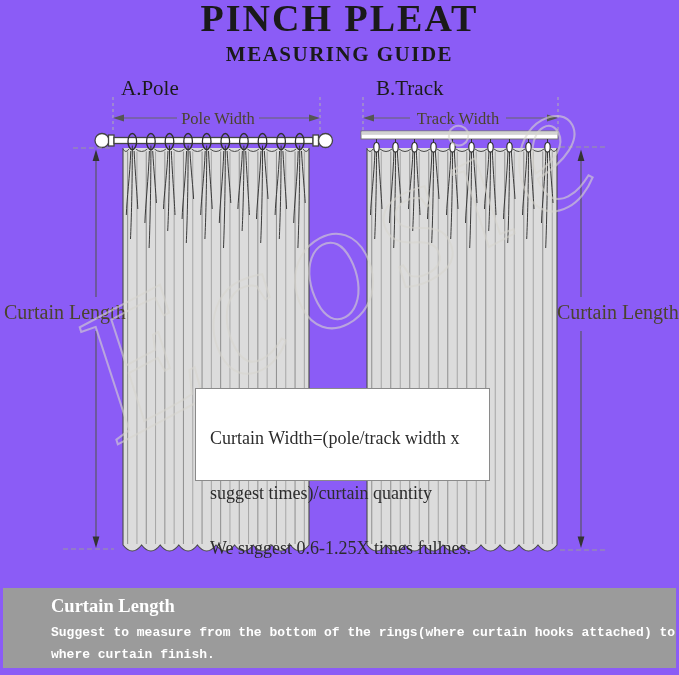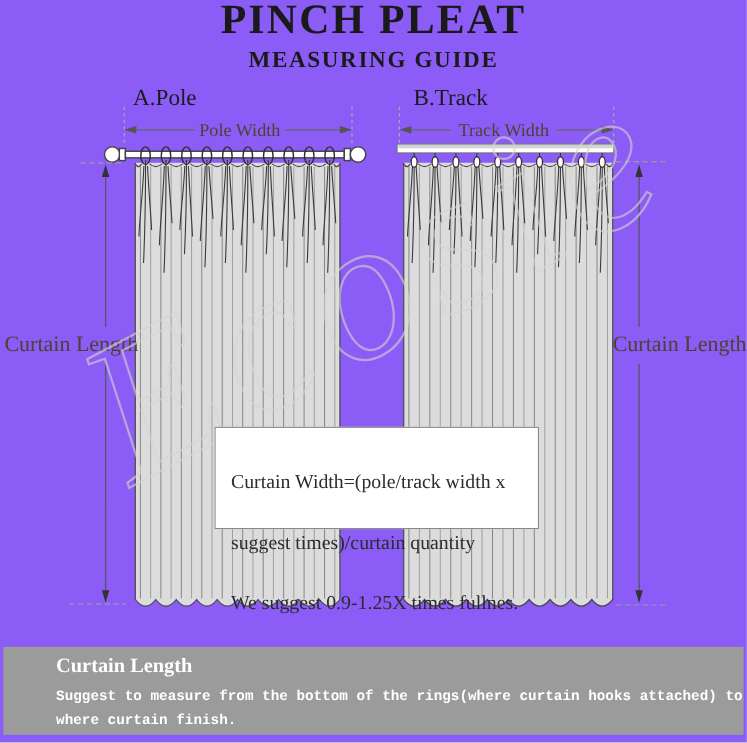--- a/index.html
+++ b/index.html
@@ -282,21 +282,21 @@
       <line x1="560" y1="550" x2="608" y2="550" stroke="#9a9a9a" stroke-dasharray="5 3"></line>
     </g>
     <text x="557" y="319" font-size="20" fill="#4a442e" class="svg-label">Curtain Length</text>
   </svg>
 
   <div class="watermark">Ecosie</div>
 
   <div class="formula-box">
     <div>Curtain Width=(pole/track width x</div>
     <div>suggest times)/curtain quantity</div>
-    <div>We suggest 0.9-1.25X times fullnes.</div>
+    <div>We suggest 0.6-1.25X times fullnes.</div>
   </div>
 
   <div class="footer">
     <div class="footer-heading">Curtain Length</div>
     <div class="footer-body">Suggest to measure from the bottom of the rings(where curtain hooks attached) to where curtain finish.</div>
   </div>
 
 </div>
 
 </body></html>

